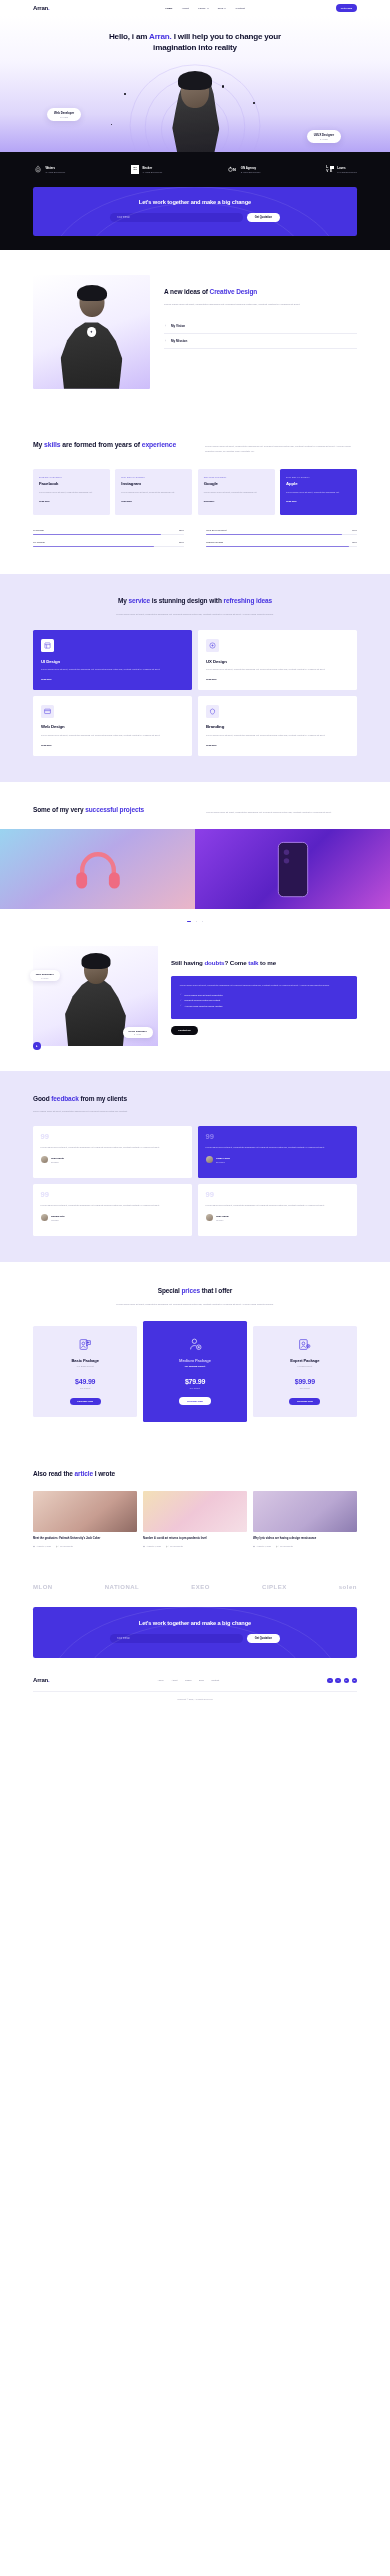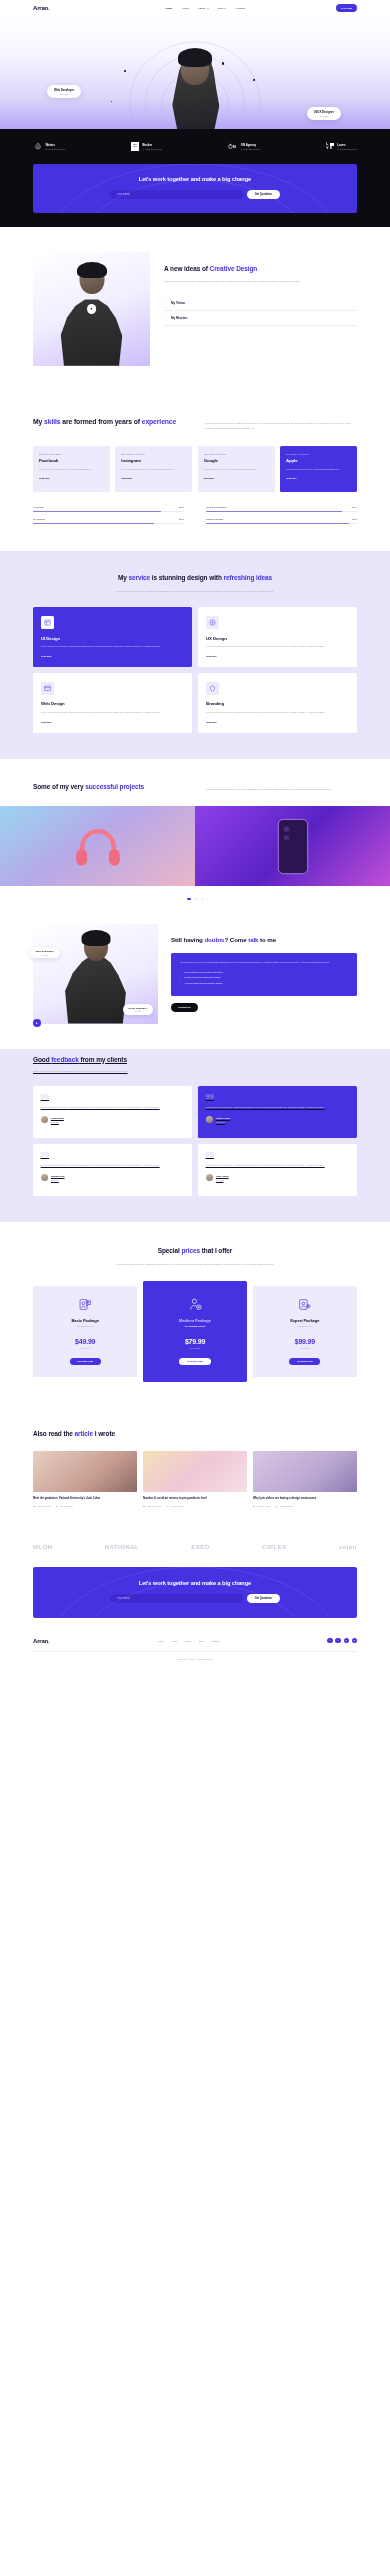--- a/index.html
+++ b/index.html
@@ -196,21 +196,21 @@
   .dbpanel { background:#4632e0; border-radius:1.6px; padding:7.6px 8.7px 8.7px; margin-top:7.6px; }
   .dbpanel p { font-size:2.2px; line-height:1.95; color:#d9d2fc; }
   .dbpanel ul { list-style:none; margin-top:5.4px; }
   .dbpanel li { font-size:2.2px; color:#efecff; display:flex; gap:2.7px; align-items:center;
                 margin-bottom:2.7px; }
   .dbpanel li .ck { color:#bdb0fa; font-size:2.4px; }
   .dbbtn { margin-top:7.6px; background:#0b0b11; color:#fff; border:none; border-radius:4.9px;
            font-size:2.4px; font-weight:bold; padding:2.7px 7px; }
 
   
-  .feedback { background:#e9e6fb; padding:6px 33px 26px;text-decoration:underline; }
+  .feedback { background:#e9e6fb; padding:23px 33px 26px; }
   .feedback h2 { font-size:6.5px; line-height:1.62; font-weight:bold; width:136px; letter-spacing:-0.1px; }
   .feedback h2 .hl { color:#4632e0; }
   .fbdesc { font-size:2.3px; line-height:2.05; color:#9d9db3; margin-top:4.3px; width:163px; }
   .fbgrid { display:grid; grid-template-columns:1fr 1fr; gap:6px; margin-top:12px; }
   .fbcard { background:#fff; border-radius:1.6px; padding:8.1px 7.6px 8.7px; min-height:52px; }
   .fbcard.active { background:#4632e0; }
   .quote { font-size:7.6px; font-weight:bold; color:#e3dffb; line-height:.8; }
   .fbcard.active .quote { color:#8e7ef0; }
   .fbcard p { font-size:2.2px; line-height:1.95; color:#9b9bb1; margin-top:4.9px; }
   .fbcard.active p { color:#ded8fc; }
@@ -303,20 +303,24 @@
           <i class="caret"></i>
         </a>
       <a href="#">
           <span>Contact</span>
         </a>
     </div>
     <button class="btn-talk">Let's Talk</button>
   </div>
 
   <div class="hero">
+    <h1>
+      <span>Hello, i am </span><span class="hl">Arran.</span><span> I will help you to change your</span><br>
+      <span>imagination into reality</span>
+    </h1>
     <div class="heroimg">
       <svg class="arcs" width="184" height="87" viewBox="0 0 340 160">
         <ellipse cx="170" cy="115" rx="120" ry="112" fill="none" stroke="#b9a9f2" stroke-width=".6"></ellipse>
         <ellipse cx="170" cy="118" rx="92" ry="90" fill="none" stroke="#b9a9f2" stroke-width=".6"></ellipse>
         <ellipse cx="170" cy="122" rx="62" ry="62" fill="none" stroke="#b9a9f2" stroke-width=".6"></ellipse>
       </svg>
       <div class="dots">
         <span style="left:124px;top:33px;width:1.6px;height:1.6px;"></span>
         <span style="left:222px;top:25px;width:2.2px;height:2.2px;"></span>
         <span style="left:253px;top:42px;width:1.6px;height:1.6px;"></span>

